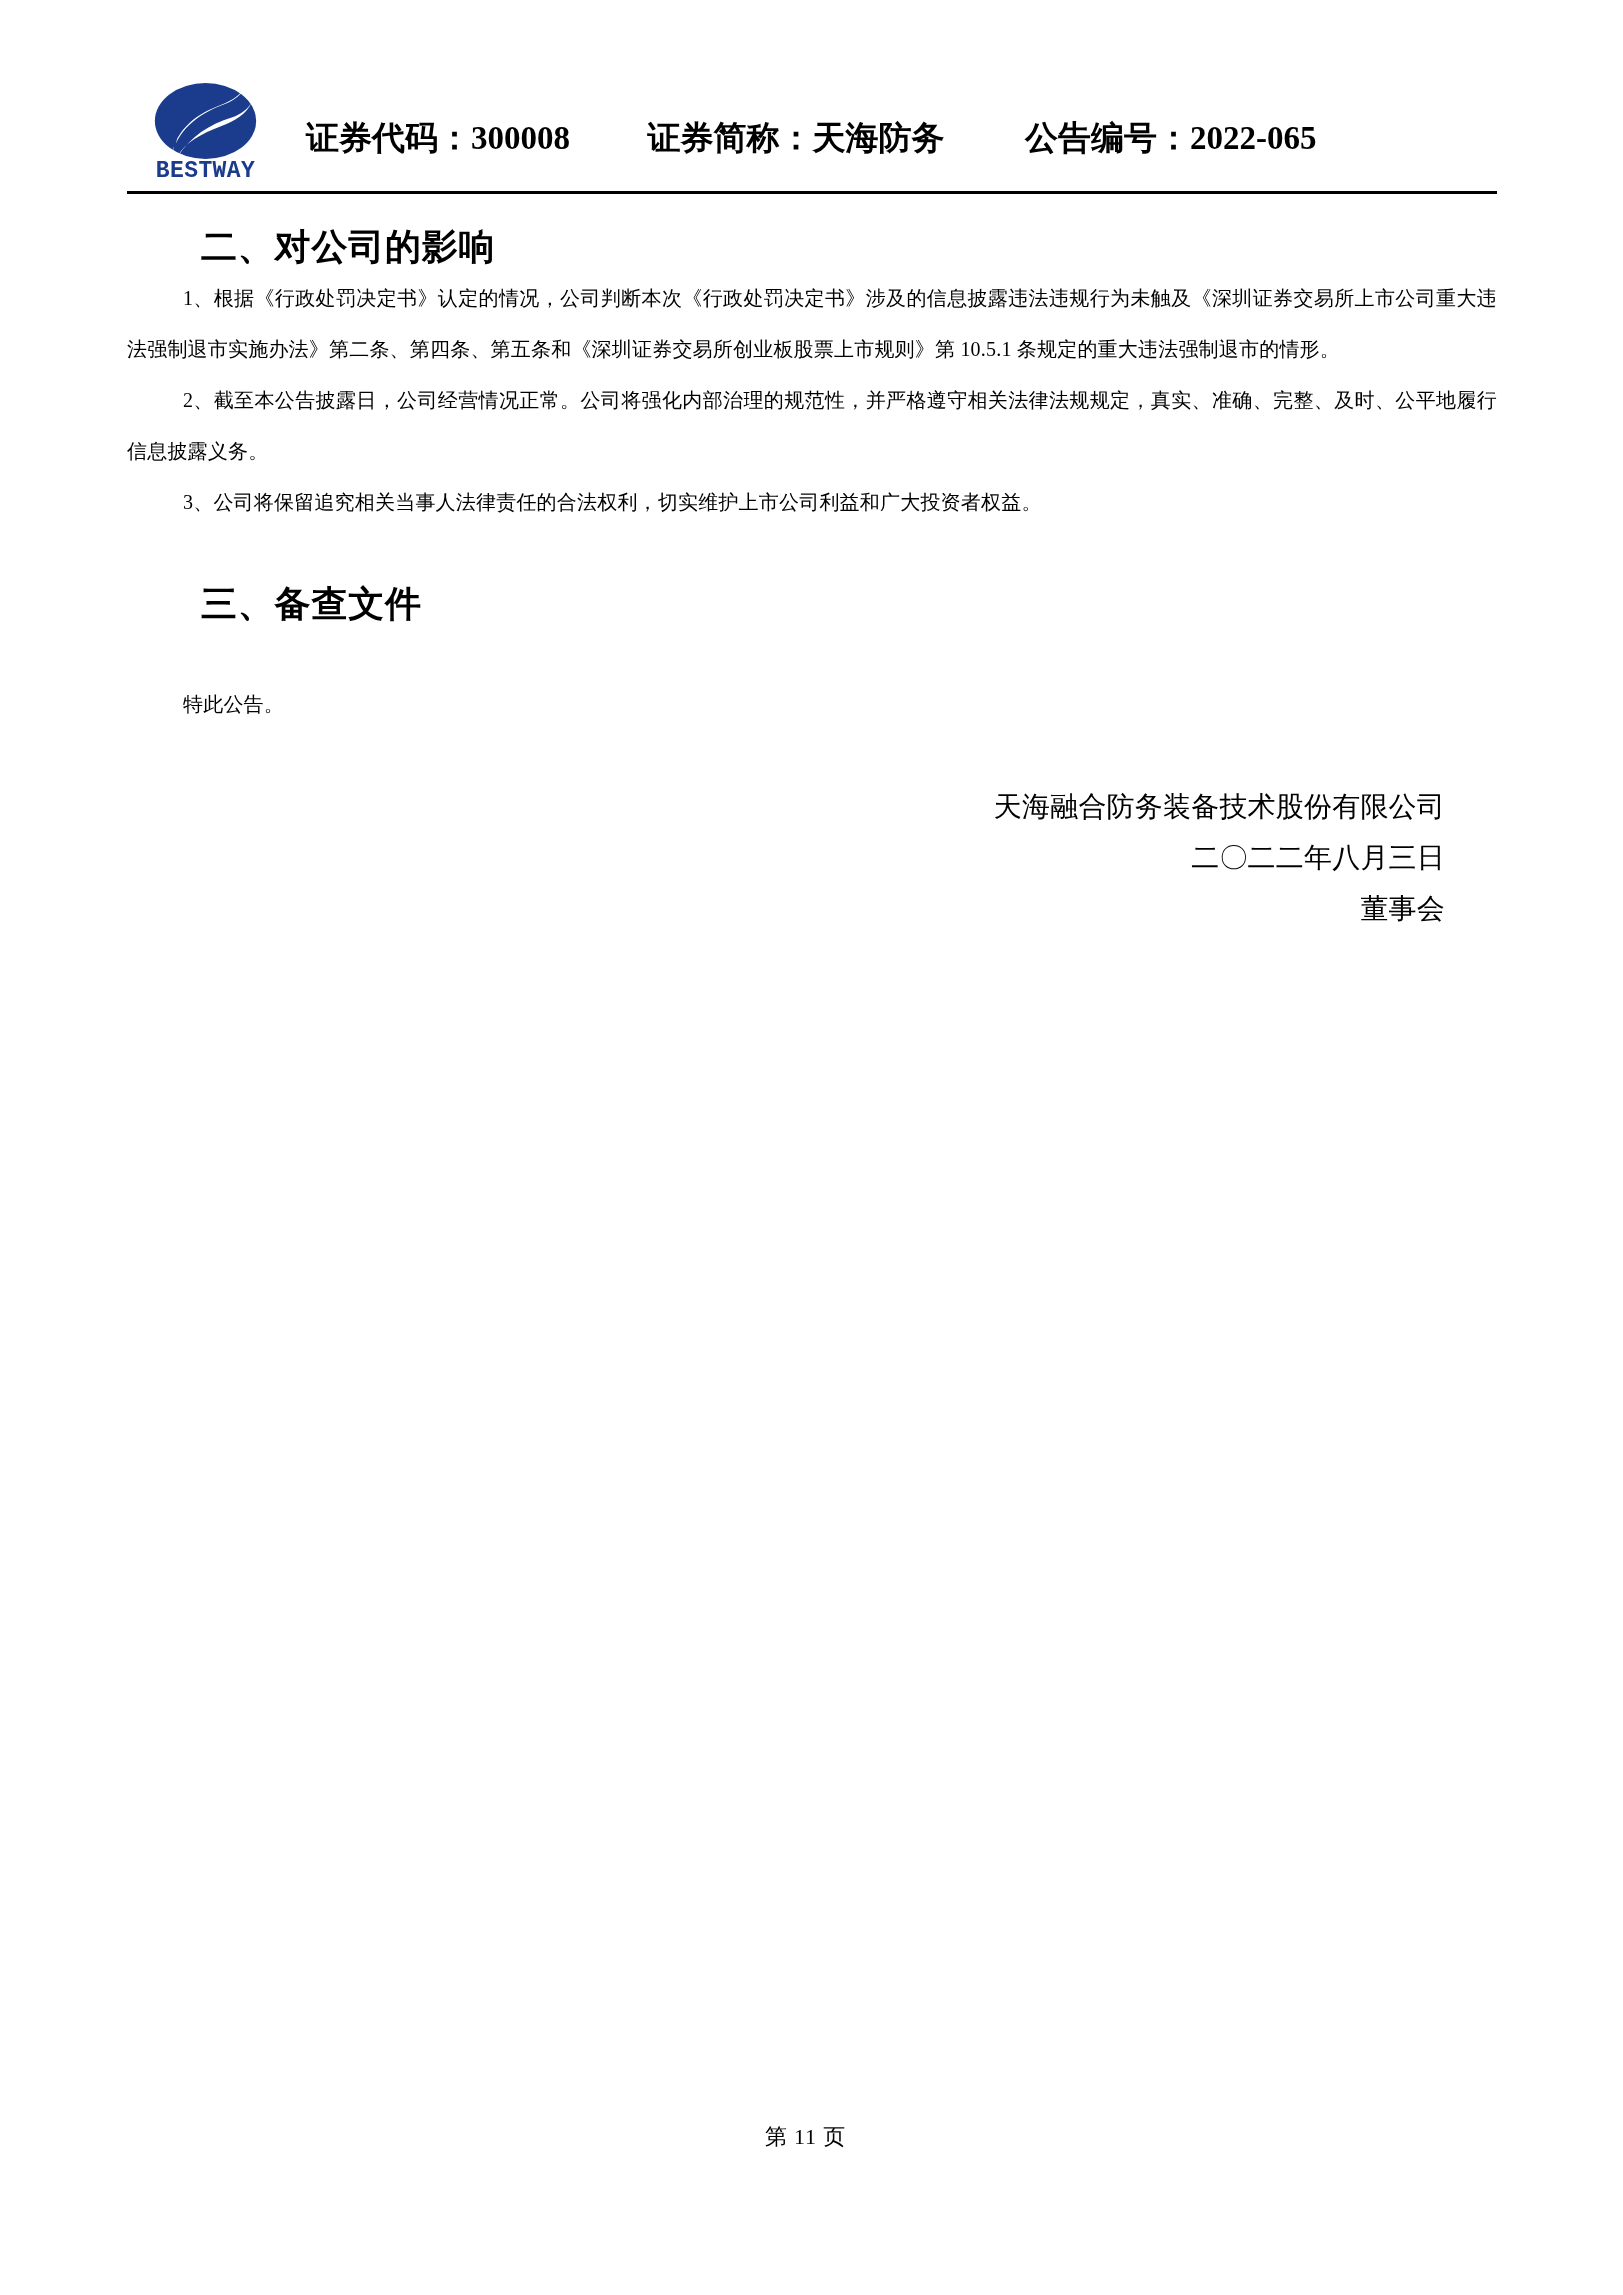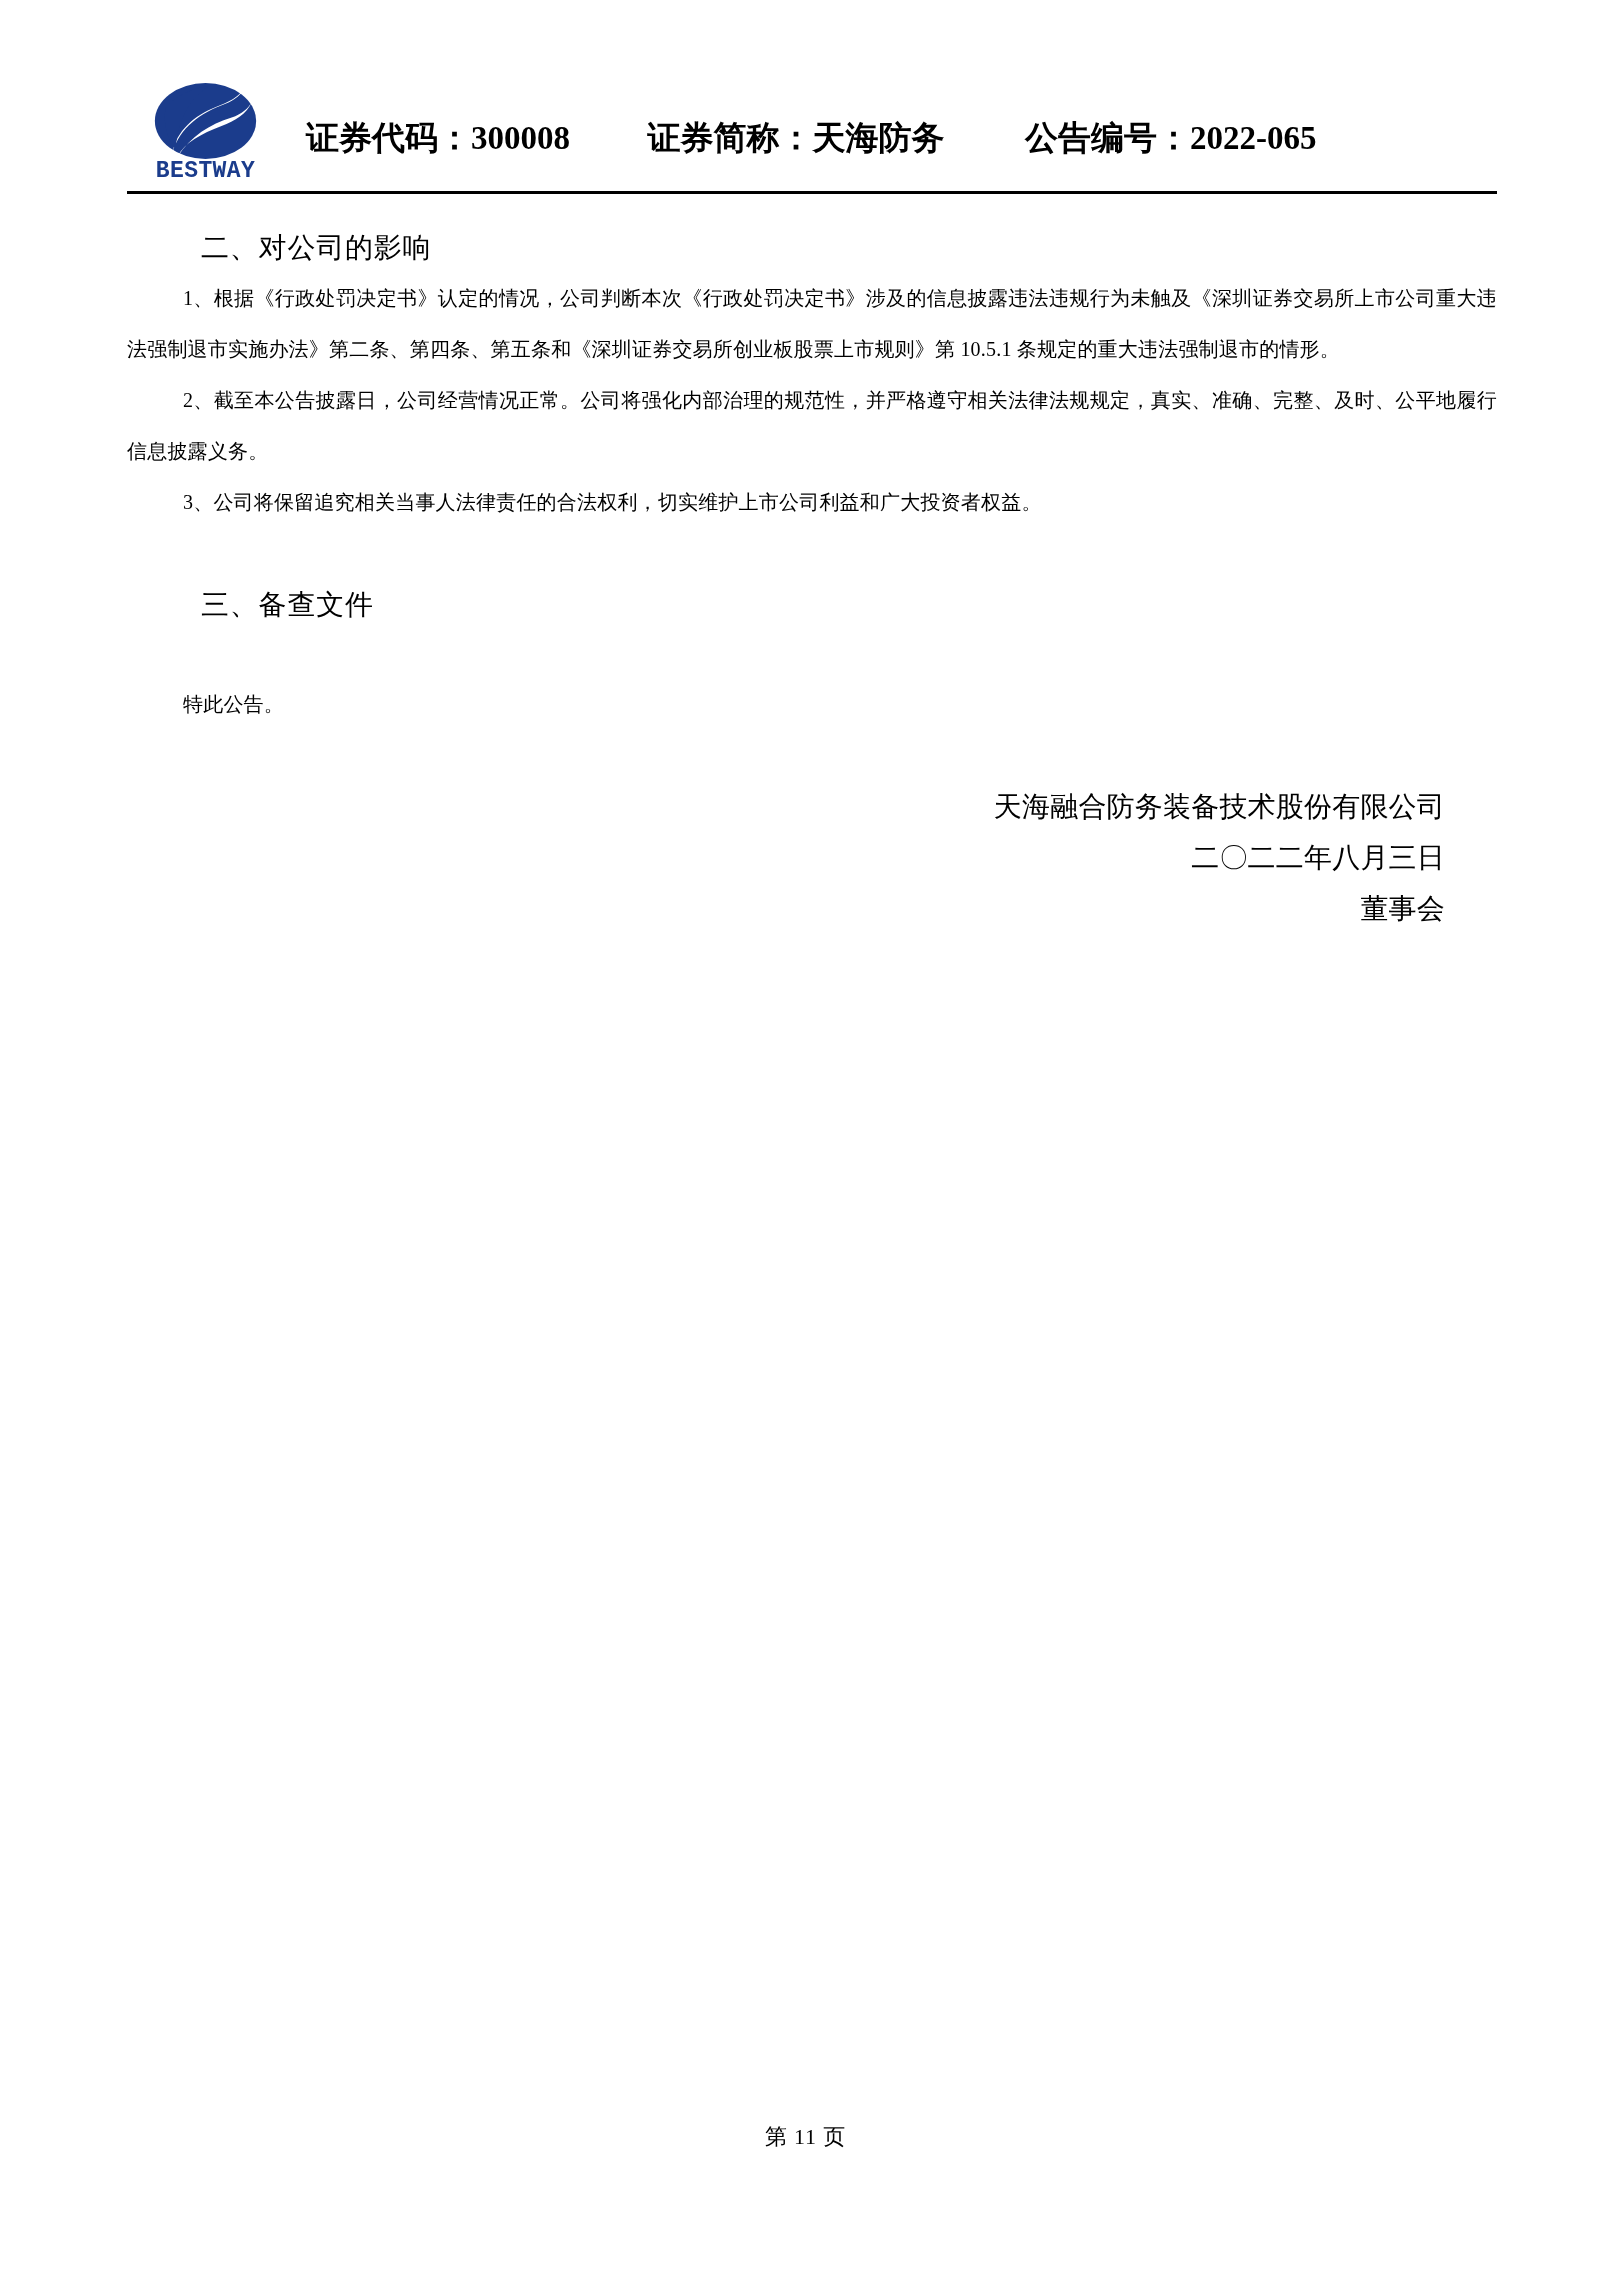--- a/index.html
+++ b/index.html
@@ -88,22 +88,22 @@
 
   
   .content {
     position: absolute;
     top: 222px;
     left: 127px;
     width: 1370px;
   }
 
   .h2 {
-    font-size: 28px;
-    font-weight: normal;
+    font-size: 36px;
+    font-weight: bold;
     line-height: 51px;
     margin: 0 0 0 0;
     padding-left: 74px;
     letter-spacing: 0.8px;
   }
 
   p.para {
     font-size: 20px;
     line-height: 51px;
     margin: 0;

